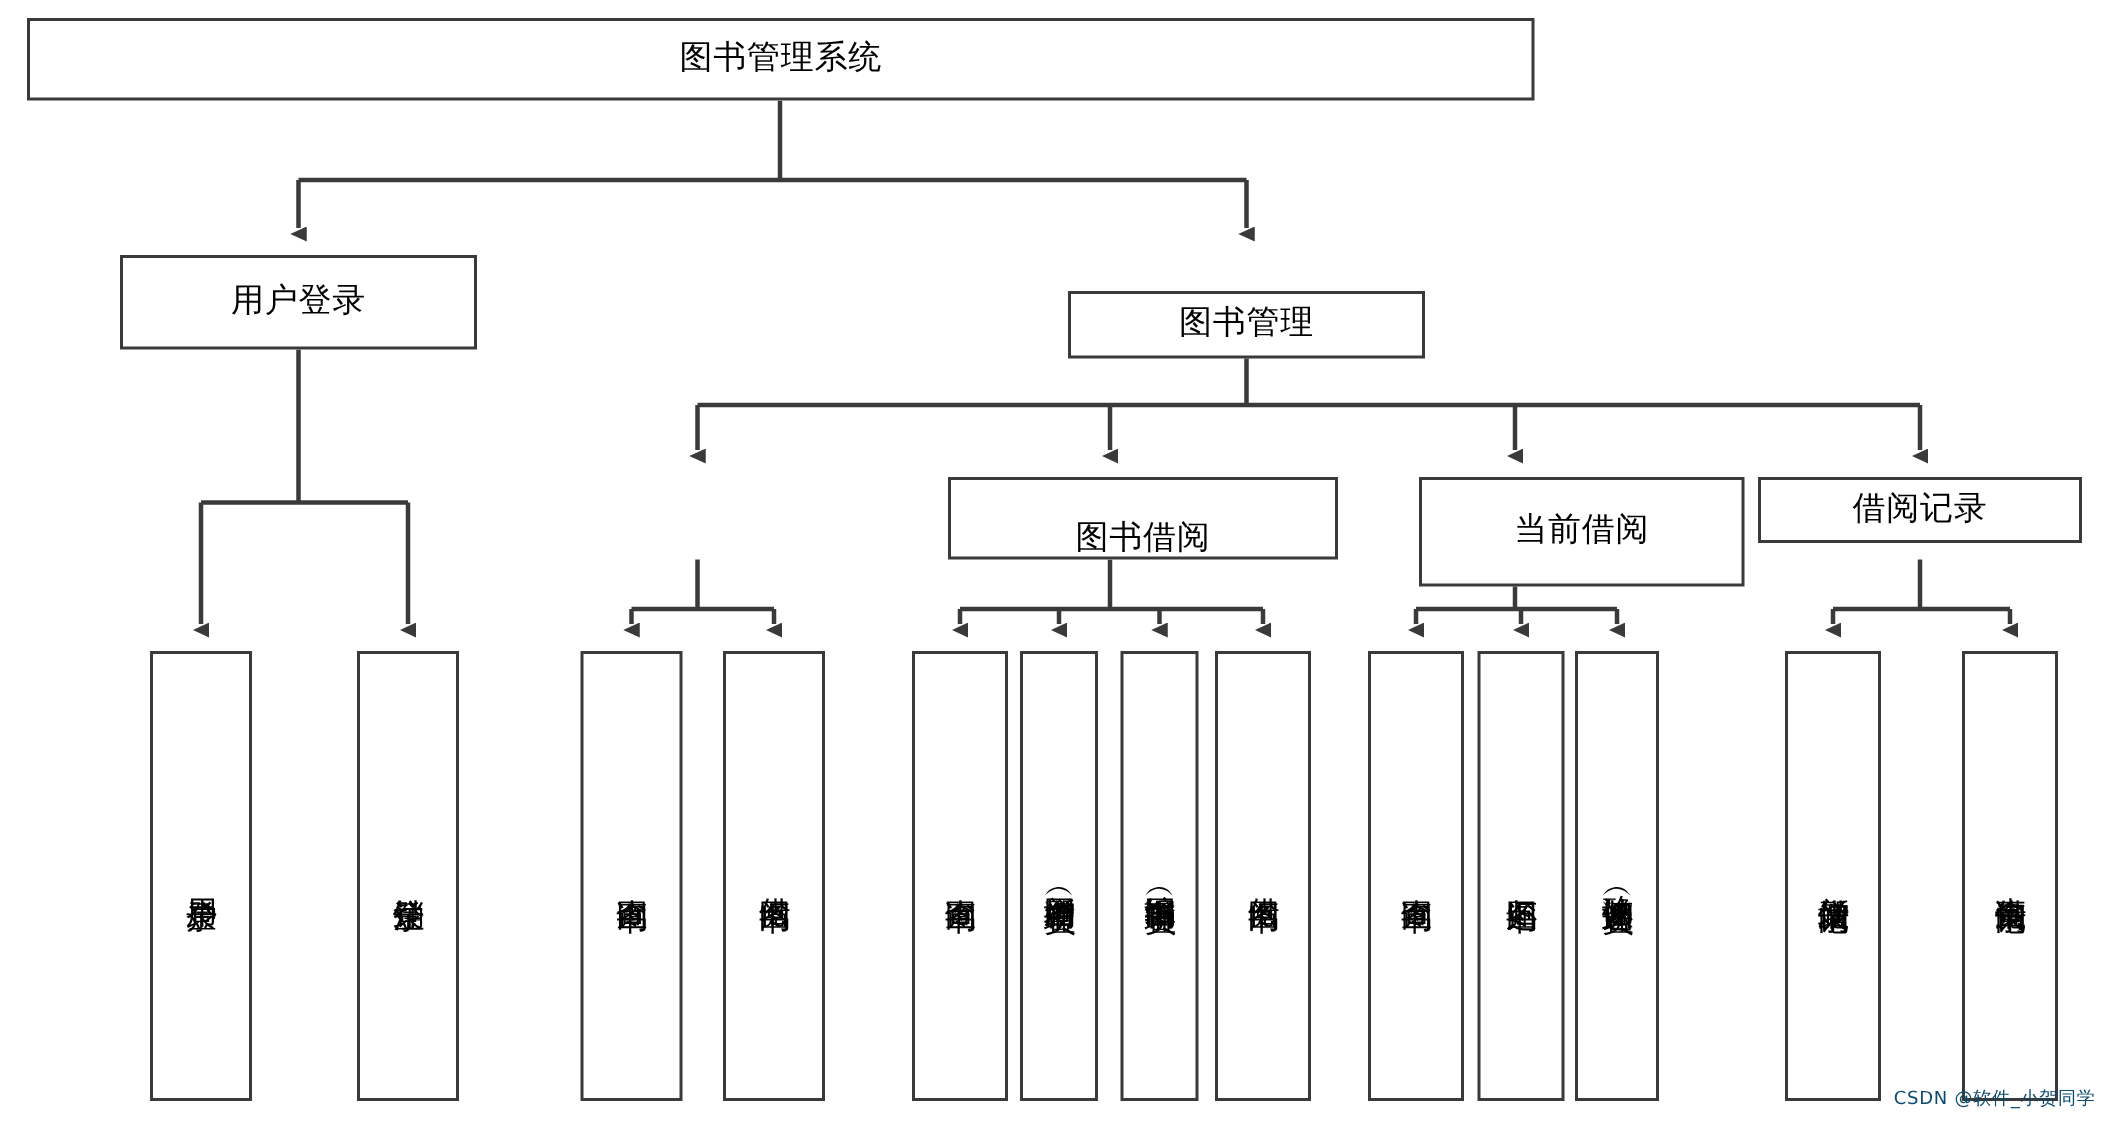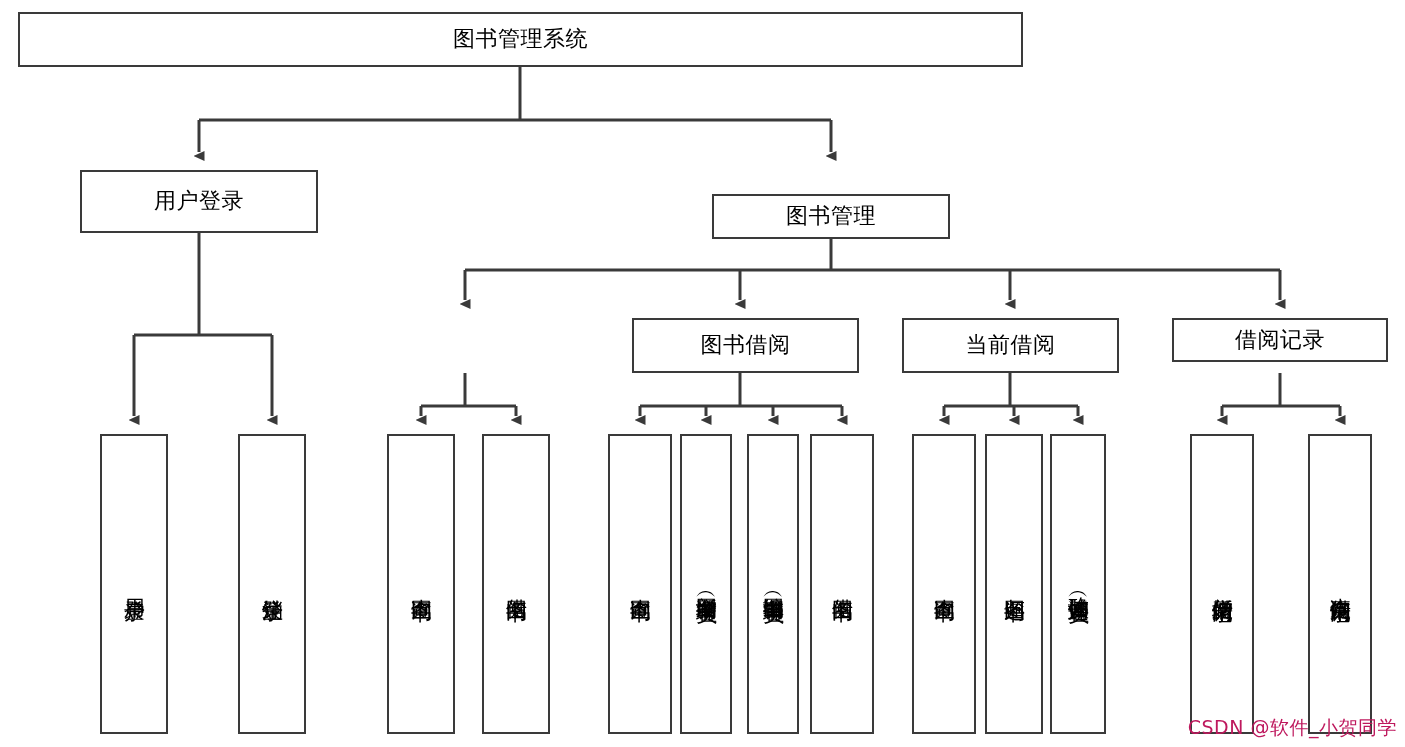--- a/index.html
+++ b/index.html
@@ -49,22 +49,22 @@
     text-orientation: upright;
     font-size: 21px;
     line-height: 1.28;
     letter-spacing: 1px;
     white-space: nowrap;
   }
   #watermark {
     position: absolute;
     right: 8px;
     bottom: 6px;
-    font-size: 19px;
-    color: #be185d;
+    font-size: 12px;
+    color: #0c4a6e;
     letter-spacing: 0.5px;
     white-space: nowrap;
     pointer-events: none;
   }
 </style>
 </head>
 <body>
 
 <div id="canvas">
 
@@ -122,24 +122,24 @@
     <span class="label">图书管理系统</span>
   </div>
 
   <div class="node h" id="n-l2-0" style="left: 80px; top: 170px; width: 238px; height: 63px;">
     <span class="label">用户登录</span>
   </div>
   <div class="node h" id="n-l2-1" style="left: 712px; top: 170px; width: 238px; height: 45px; margin-top: 24px;">
     <span class="label">图书管理</span>
   </div>
 
-  <div class="node h" id="n-l3-1" style="left: 632px; top: 318px; width: 227px; height: 55px;">
+  <div class="node h" id="n-l3-1" style="left: 632px; top: 318px; width: 260px; height: 55px; align-items: flex-end;">
     <span class="label">图书借阅</span>
   </div>
-  <div class="node h" id="n-l3-2" style="left: 902px; top: 318px; width: 217px; height: 55px;">
+  <div class="node h" id="n-l3-2" style="left: 946px; top: 318px; width: 217px; height: 73px;">
     <span class="label">当前借阅</span>
   </div>
   <div class="node h" id="n-l3-3" style="left: 1172px; top: 318px; width: 216px; height: 44px;">
     <span class="label">借阅记录</span>
   </div>
 
   <div class="node v" id="n-lf-0" style="left: 100px; top: 434px; width: 68px; height: 300px;">
     <span class="label">用户登录</span>
   </div>
   <div class="node v" id="n-lf-1" style="left: 238px; top: 434px; width: 68px; height: 300px;">

